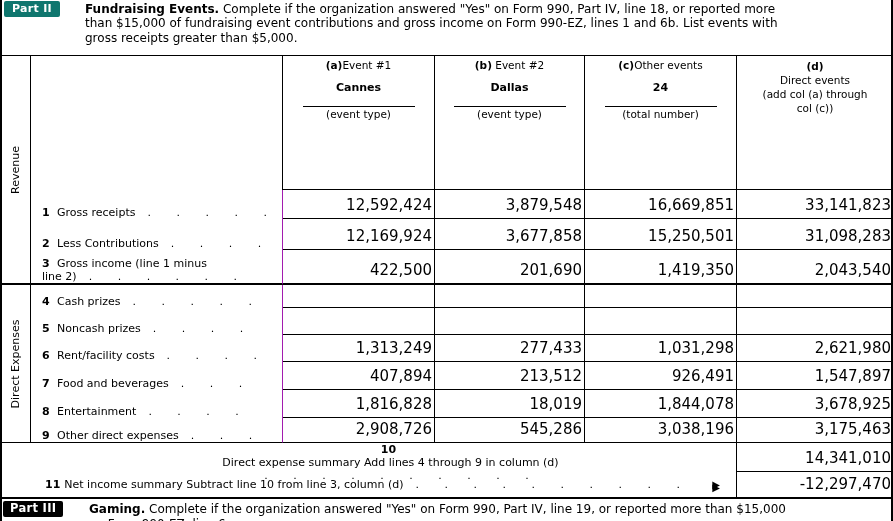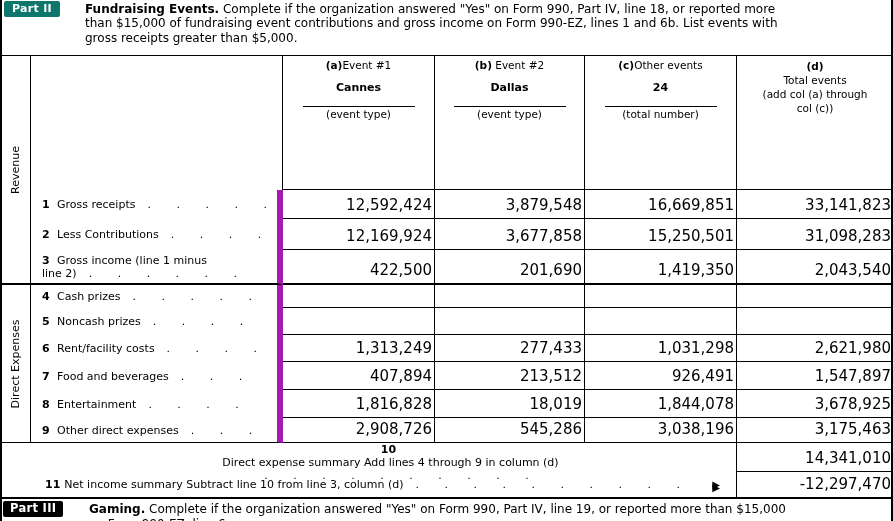--- a/index.html
+++ b/index.html
@@ -45,21 +45,21 @@
 
   .dh { border-right:1px solid #000; }            
   .hc { border-right:1px solid #000; border-bottom:1px solid #000; text-align:center; font-size:10.5px; padding-top:3px; }
   .hc.gc6 { border-right:none; }
   .htop b { font-size:10.5px; }
   .hname { font-weight:bold; font-size:11px; width:112px; margin:10px auto 0 auto; border-bottom:1px solid #000; padding-bottom:12px; }
   .hsub { margin-top:1px; }
   .hd div { line-height:14px; }
   .hd .hdp { font-weight:bold; }
 
-  .lc { border-right:6px solid #a21caf; display:flex; align-items:center; font-size:11px; padding-left:11px; }
+  .lc { border-right:1px solid #a21caf; display:flex; align-items:flex-end; font-size:11px; padding-left:11px; }
   .lc.b1 { border-bottom:1px solid #000; }
   .lc.thick { border-bottom:2px solid #000; }
   .num { font-weight:bold; display:inline-block; width:15px; }
   .ltext { white-space:pre-line; line-height:13px; }
   .dots { word-spacing:22px; margin-left:12px; }
 
   .vc {
     border-right:1px solid #000; border-bottom:1px solid #000;
     display:flex; align-items:flex-end; justify-content:flex-end;
     padding:0 2px 4px 0; font-size:15px;
@@ -119,21 +119,21 @@
       <div class="hname">Dallas</div>
       <div class="hsub">(event type)</div>
     </div>
     <div class="hc gr1 gc5">
       <div class="htop"><b>(c)</b><span>Other events</span></div>
       <div class="hname">24</div>
       <div class="hsub">(total number)</div>
     </div>
     <div class="hc gc6 gr1 hd">
       <div class="hdp">(d)</div>
-      <div>Total events</div>
+      <div>Direct events</div>
       <div>(add col (a) through</div>
       <div>col (c))</div>
     </div>
 
     <div class="lc gr2 gc2">
         <span class="lrow"><span class="num">1</span><span class="ltext">Gross receipts</span><span class="dots">. . . . .</span></span>
       </div>
     <div class="vc gr2 gc3">12,592,424</div>
     <div class="vc gr2 gc4">3,879,548</div>
     <div class="vc gr2 gc5">16,669,851</div>

